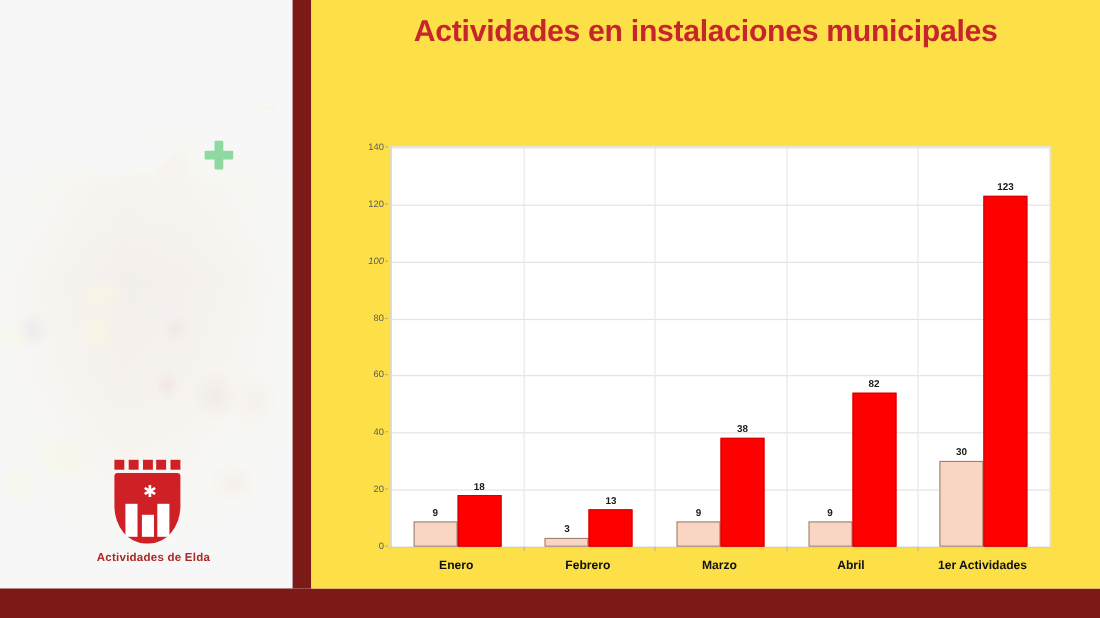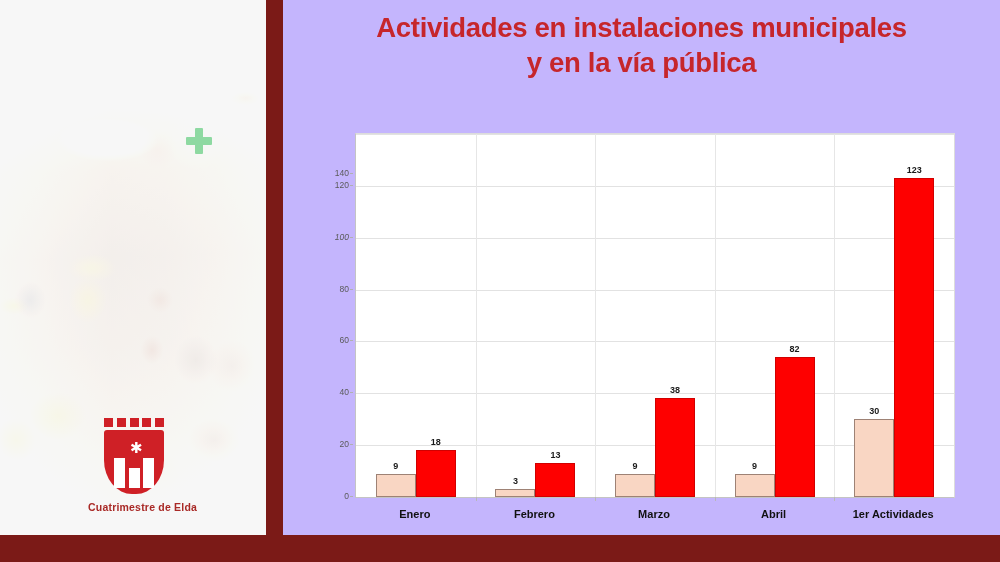--- a/index.html
+++ b/index.html
@@ -163,21 +163,21 @@
     left: 0; top: 535px;
     width: 1000px; height: 27px;
     background: #7b1a17;
   }
 
   
   #content {
     position: absolute;
     left: 283px; top: 0;
     width: 717px; height: 535px;
-    background: #c4b5fd;
+    background: #fde047;
   }
   #chart-title {
     position: absolute;
     left: 10px; top: 10px;
     width: 697px;
     text-align: center;
     font-size: 27.5px;
     font-weight: bold;
     line-height: 1.28;
     color: #c6262b;
@@ -345,45 +345,44 @@
         </div>
         <div class="crest-shield">
           <div class="crest-star">✱</div>
           <div class="crest-bars">
             <i class="tall"></i>
               <i class="short"></i>
               <i class="tall"></i>
           </div>
         </div>
       </div>
-      <div class="logo-caption">Cuatrimestre de Elda</div>
+      <div class="logo-caption">Actividades de Elda</div>
     </div>
   </div>
 
   <div id="left-band"></div>
   <div id="bottom-band"></div>
 
   <div id="content">
 
     <div id="chart-title">
       <div>Actividades en instalaciones municipales</div>
-      <div>y en la vía pública</div>
     </div>
 
 
     <div id="plot-outer">
       <div id="y-axis-labels">
           <div class="y-tick" style="top: 363px;">0</div>
           <div class="y-tick" style="top: 311.143px;">20</div>
           <div class="y-tick" style="top: 259.286px;">40</div>
           <div class="y-tick" style="top: 207.429px;">60</div>
           <div class="y-tick" style="top: 155.571px;">80</div>
           <div class="y-tick" style="top: 103.714px; font-style: italic;">100</div>
           <div class="y-tick" style="top: 51.8571px;">120</div>
-          <div class="y-tick" style="top: 0px; margin-top: 40px;">140</div>
+          <div class="y-tick" style="top: 0px;">140</div>
         </div>
       <div id="plot-area">
           <div class="gridline" style="top: 311.143px;"></div>
           <div class="gridline" style="top: 259.286px;"></div>
           <div class="gridline" style="top: 207.429px;"></div>
           <div class="gridline" style="top: 155.571px;"></div>
           <div class="gridline" style="top: 103.714px;"></div>
           <div class="gridline" style="top: 51.8571px;"></div>
           <div class="gridline" style="top: 0px;"></div>
           <div class="bar s2015" style="left: 19.8px; width: 40px; height: 23.3357px; background: rgb(249, 214, 195); border-color: rgb(158, 130, 117);"></div>

